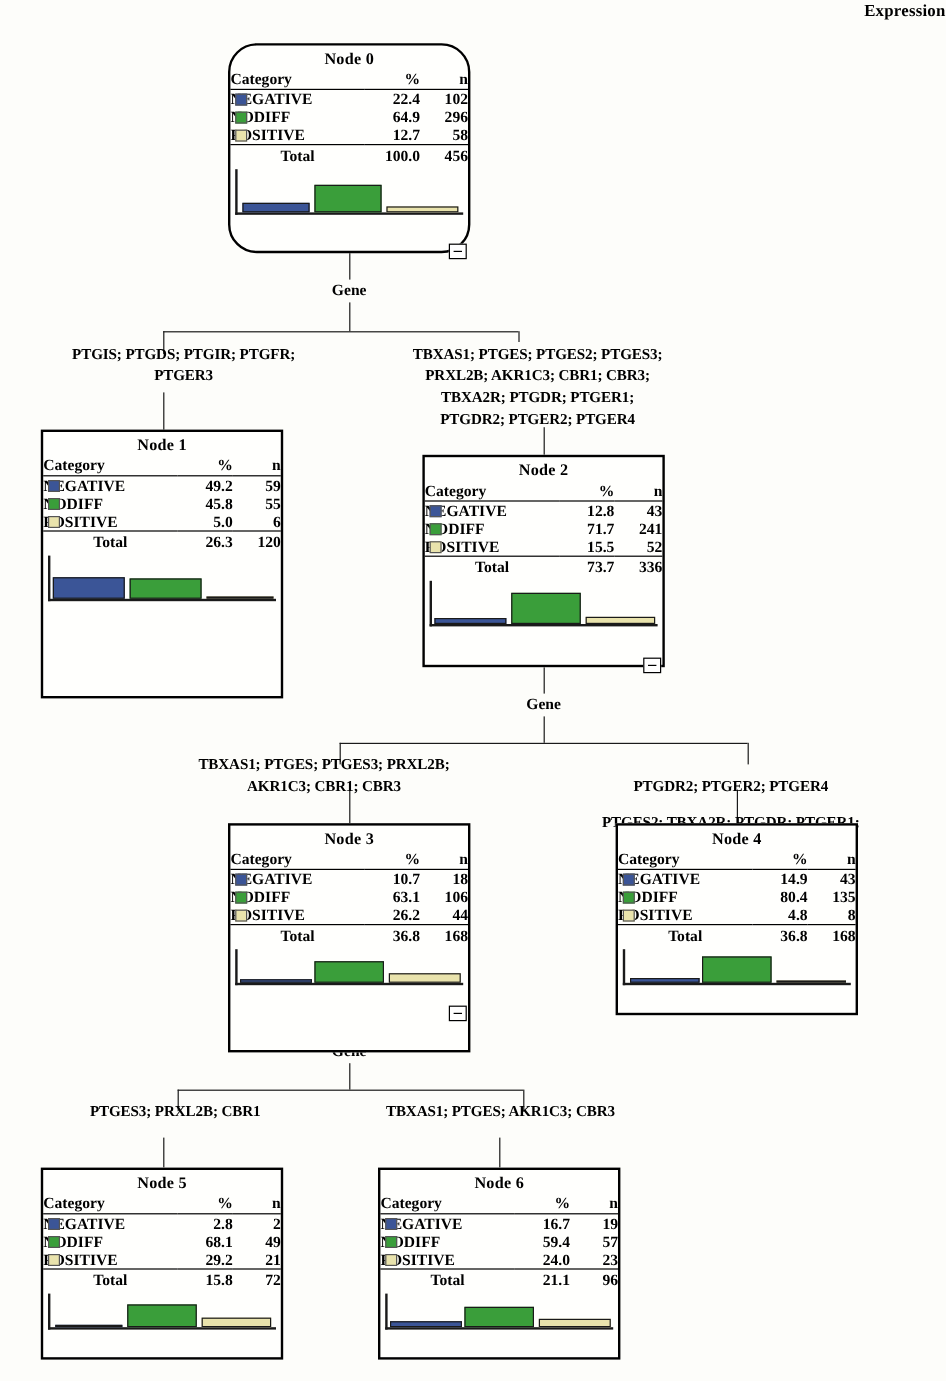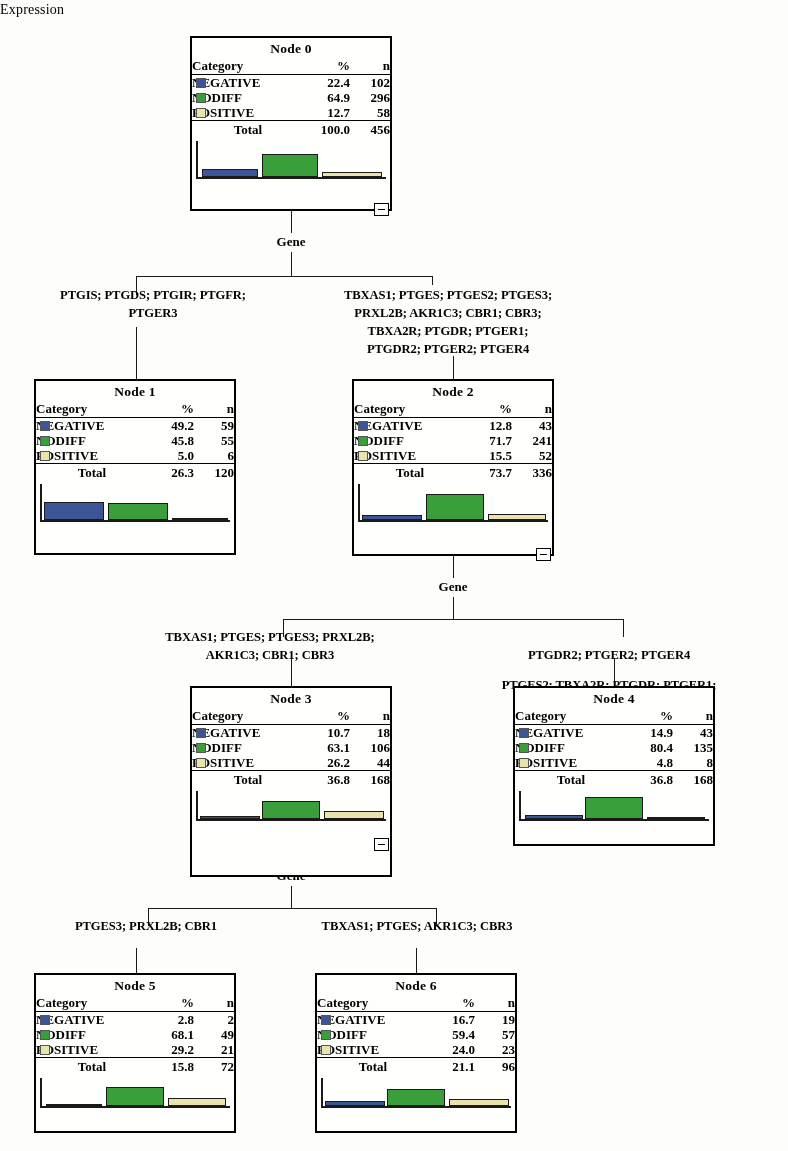--- a/index.html
+++ b/index.html
@@ -9,24 +9,24 @@
     font-family:"Liberation Serif", serif;
     position:relative;
     overflow:hidden;
     color:#000;
   }
   .canvas{position:absolute;left:0;top:0;width:788px;height:1151px;}
 
   
   .chart-title{
     position:absolute;
-    font-weight:normal;
+    font-weight:bold;
     font-size:14px;
     letter-spacing:.2px;
-    text-align:left;
+    text-align:right;
   }
 
   
   .node{
     position:absolute;
     border:2px solid #000;
     background:#fffffd;
     box-sizing:border-box;
   }
   .node-title{
@@ -160,21 +160,21 @@
 
   <div class="branch-label center-al" style="left:120px;top:628px;width:300px;">TBXAS1; PTGES; PTGES3; PRXL2B;</div>
   <div class="branch-label center-al" style="left:120px;top:646px;width:300px;">AKR1C3; CBR1; CBR3</div>
 
   <div class="branch-label center-al" style="left:449px;top:628px;width:320px;margin-top:48px;">PTGES2; TBXA2R; PTGDR; PTGER1;</div>
   <div class="branch-label center-al" style="left:449px;top:646px;width:320px;">PTGDR2; PTGER2; PTGER4</div>
 
   <div class="branch-label center-al" style="left:36px;top:917px;width:220px;">PTGES3; PRXL2B; CBR1</div>
   <div class="branch-label center-al" style="left:272px;top:917px;width:290px;">TBXAS1; PTGES; AKR1C3; CBR3</div>
 
-  <div class="node" style="left:190px;top:36px;width:202px;height:175px;">
+  <div class="node" style="left:190px;top:36px;width:202px;height:175px;border-radius:24px;">
     <div class="node-title">Node 0</div>
     <table class="tbl">
       <tbody>
           <tr class="hdr-row">
         <th class="hdr-cat">Category</th>
         <th class="hdr-pct" style="width:46px">%</th>
         <th class="hdr-n" style="width:40px">n</th>
       </tr>
       <tr>
         <td class="cat-cell">
@@ -208,21 +208,21 @@
     </tbody>
       </table>
     <div class="minichart" style="height:38px;">
       <div class="bar" style="left:2%;width:30%;height:22%;background:#3b5597"></div>
       <div class="bar" style="left:34%;width:30%;height:65%;background:#3a9e3a"></div>
       <div class="bar" style="left:66%;width:32%;height:13%;background:#e9e3ac"></div>
     </div>
   </div>
   <div class="collapse-btn" style="left:374px;top:203px;"></div>
 
-  <div class="node" style="left:34px;top:379px;width:202px;height:176px;">
+  <div class="node" style="left:34px;top:358px;width:202px;height:224px;">
     <div class="node-title">Node 1</div>
     <table class="tbl">
       <tbody>
           <tr class="hdr-row">
         <th class="hdr-cat">Category</th>
         <th class="hdr-pct" style="width:46px">%</th>
         <th class="hdr-n" style="width:40px">n</th>
       </tr>
       <tr>
         <td class="cat-cell">

